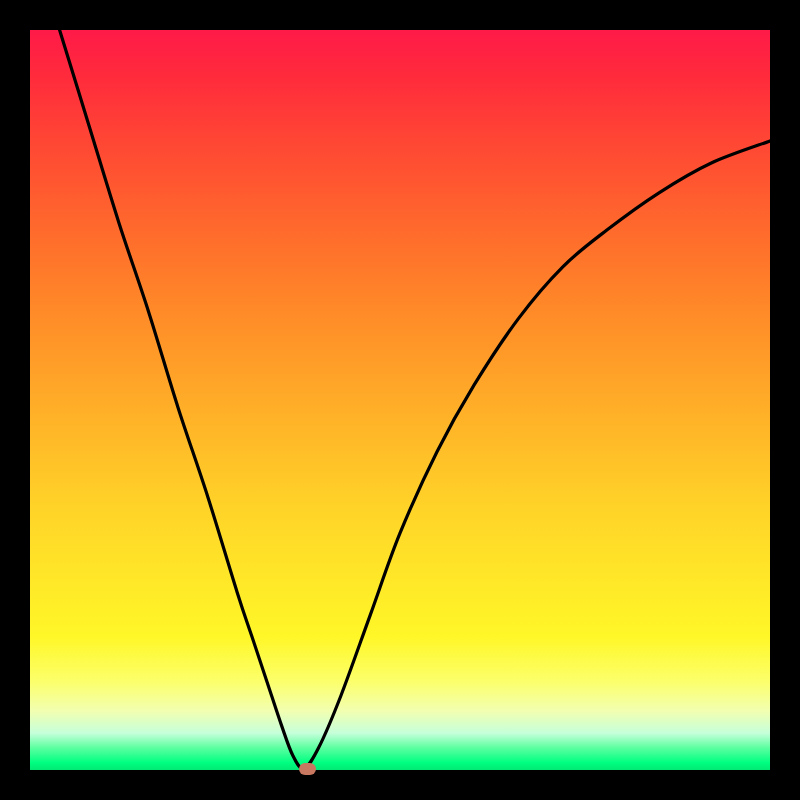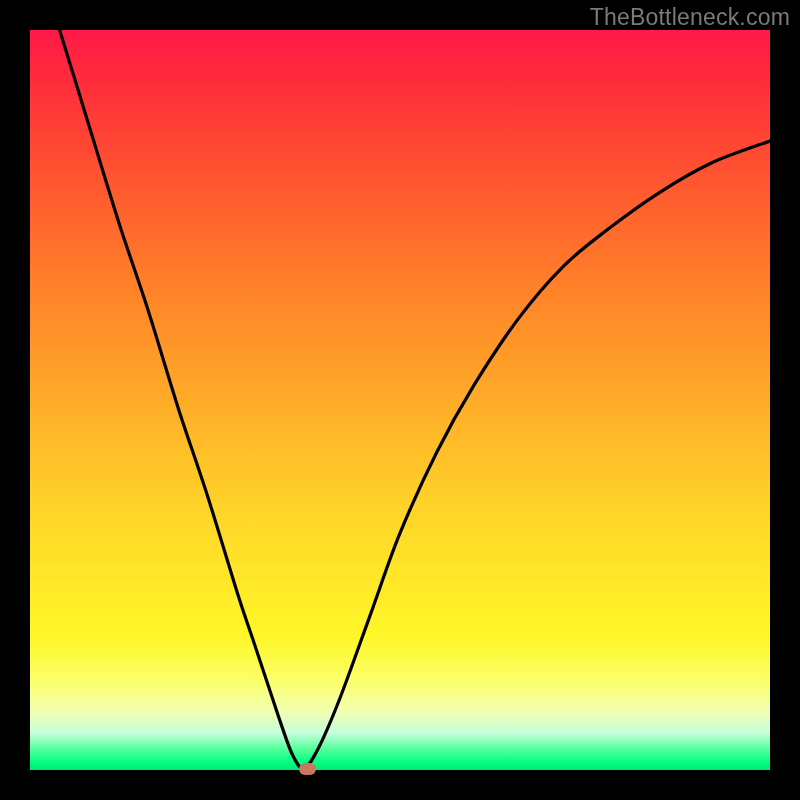--- a/index.html
+++ b/index.html
@@ -70,14 +70,13 @@
 </head>
 <body>
 
 <div class="frame">
   <div class="plot">
     <svg class="curve" viewBox="0 0 740 740" preserveAspectRatio="none">
       <path id="curve-path" d="M 29.6 0 C 34.53333333333333 16.033333333333342 49.333333333333336 64.13333333333338 59.2 96.20000000000005 C 69.06666666666666 128.2666666666667 78.93333333333334 161.56666666666666 88.8 192.39999999999998 C 98.66666666666666 223.2333333333333 108.53333333333333 250.36666666666665 118.4 281.2 C 128.26666666666668 312.0333333333333 138.13333333333333 346.5666666666667 148 377.40000000000003 C 157.86666666666667 408.23333333333335 167.73333333333332 435.3666666666667 177.6 466.2 C 187.46666666666667 497.0333333333333 199.8 538.9666666666667 207.20000000000002 562.4 C 214.60000000000002 585.8333333333333 217.06666666666666 592 222 606.8 C 226.93333333333334 621.5999999999999 231.86666666666667 636.4000000000001 236.8 651.2 C 241.73333333333335 666 247.28333333333336 683.2666666666667 251.60000000000002 695.6 C 255.91666666666669 707.9333333333334 259 718.0466666666667 262.7 725.2 C 266.4 732.3533333333334 269.48333333333335 739.7533333333333 273.8 738.52 C 278.1166666666667 737.2866666666666 282.43333333333334 729.8866666666667 288.6 717.8 C 294.7666666666667 705.7133333333333 302.1666666666667 688.2 310.8 666 C 319.43333333333334 643.8 330.53333333333336 611.7333333333333 340.40000000000003 584.6 C 350.2666666666667 557.4666666666667 358.9 530.3333333333334 370 503.2 C 381.1 476.06666666666666 394.66666666666674 446.4666666666667 407.00000000000006 421.8 C 419.33333333333337 397.1333333333333 430.43333333333334 377.4 444 355.2 C 457.56666666666666 333 473.6 308.33333333333337 488.40000000000003 288.6 C 503.20000000000005 268.8666666666667 518 251.59999999999994 532.8 236.79999999999995 C 547.5999999999999 221.99999999999997 561.1666666666667 212.1333333333334 577.2 199.80000000000007 C 593.2333333333333 187.46666666666673 611.7333333333333 173.89999999999995 629 162.79999999999995 C 646.2666666666667 151.69999999999996 662.3000000000001 141.83333333333337 680.8000000000001 133.20000000000005 C 699.3000000000001 124.56666666666672 730.1333333333333 114.7 740 111" stroke="#000" stroke-width="3.2" fill="none" stroke-linecap="round" stroke-linejoin="round"></path>
     </svg>
     <div class="marker" id="marker" style="left: 269px; top: 732.52px;"></div>
   </div>
-  <div class="watermark">TheBottleneck.com</div>
 </div>
 
 </body></html>

